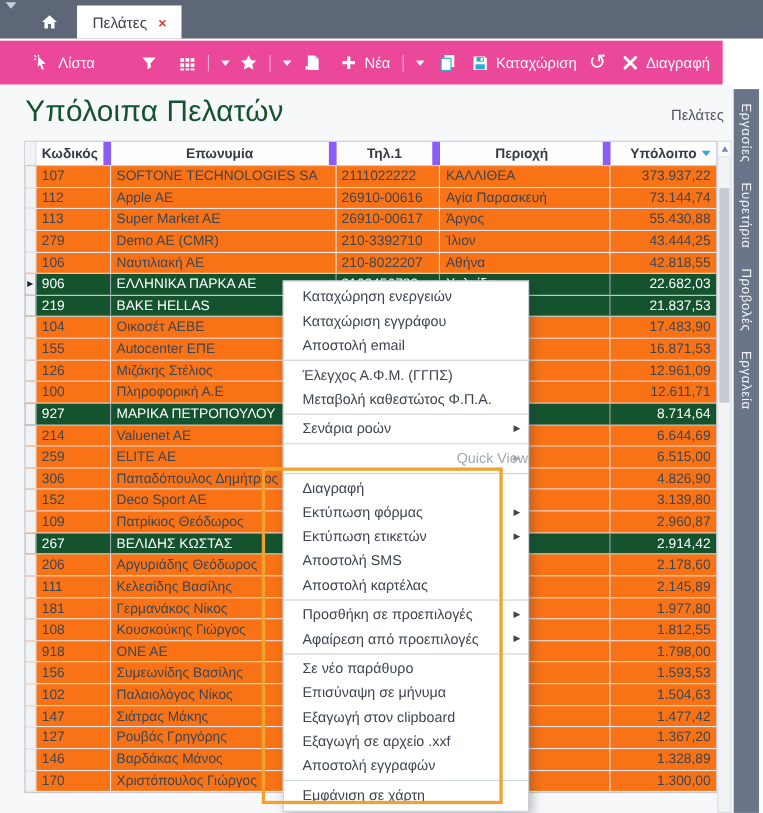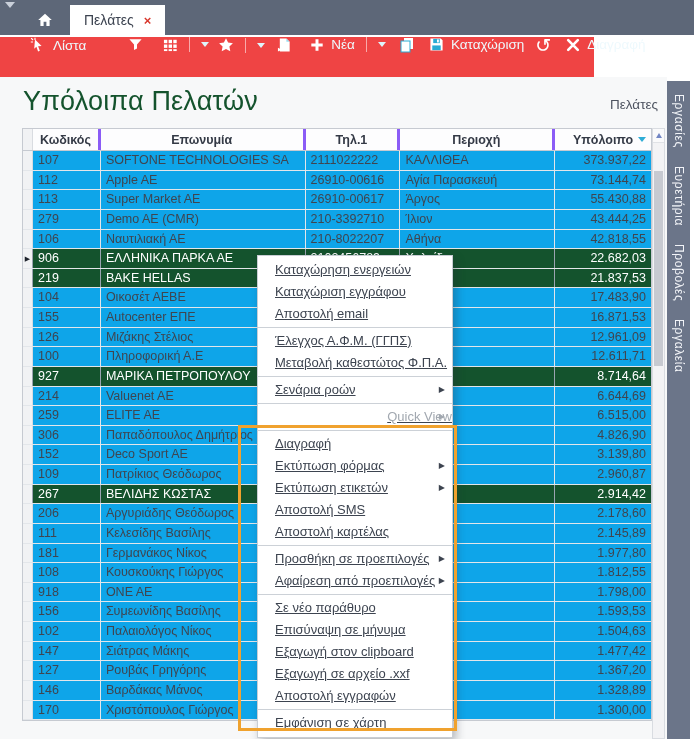--- a/index.html
+++ b/index.html
@@ -10,38 +10,38 @@
   }
   
   .tabbar{position:absolute;top:0;left:0;width:694px;height:35px;background:#5d6778;}
   .corner-caret{position:absolute;top:2px;left:5px;width:0;height:0;
     border-left:5px solid transparent;border-right:5px solid transparent;border-top:6px solid #c9d0da;}
   .home-tab{position:absolute;left:26px;top:7px;width:38px;height:26px;display:flex;align-items:center;justify-content:center;cursor:pointer;}
   .tab-active{position:absolute;left:70px;top:5px;height:30px;background:#ffffff;
     display:flex;align-items:center;gap:10px;padding:0 14px;font-size:14px;color:#3c4350;}
   .tab-close{color:#d8372c;font-weight:bold;font-size:13px;line-height:1;cursor:pointer;}
   
-  .toolbar{position:absolute;top:37px;left:0;width:594px;height:40px;background:#ef4444;
-    display:flex;align-items:flex-start;color:#fff;}
+  .toolbar{position:absolute;top:37px;left:0;width:657px;height:40px;background:#ec4899;
+    display:flex;align-items:center;color:#fff;}
   .tbtn{display:flex;align-items:center;gap:7px;cursor:pointer;white-space:nowrap;}
   .tbtn .lbl{font-size:13.5px;color:#eef9fd;}
   .caret{width:0;height:0;border-left:4px solid transparent;border-right:4px solid transparent;border-top:5px solid #dff4fb;}
   .tdiv{width:1px;height:15px;background:rgba(255,255,255,.55);margin:0 4px;}
   .uglyph{font-size:19px;line-height:16px;color:#fff;font-family:"DejaVu Sans",sans-serif;}
   
   .content-band{position:absolute;top:77px;left:0;width:667px;height:662px;background:#f7f8f9;}
   .page-title{position:absolute;left:23px;top:86px;font-size:27px;color:#14532d;letter-spacing:.2px;}
   .context-label{position:absolute;right:36px;top:97px;font-size:13.5px;color:#4d5360;}
   
   .grid{position:absolute;left:22px;top:128px;width:630px;background:#fff;
     border:1px solid #c6cad1;box-sizing:border-box;font-size:12.5px;color:#3f4550;}
   .hrow{display:flex;height:22px;line-height:22px;font-weight:bold;font-size:12.5px;color:#343a46;
     border-bottom:1px solid #c6cad1;background:#fdfdfe;box-sizing:border-box;}
-  .hcell{box-sizing:border-box;border-right:3px solid #8b5cf6;text-align:center;position:relative;overflow:hidden;}
-  .row{display:flex;height:19.63px;line-height:19.6px;box-sizing:border-box;border-bottom:1px solid #e3e6ea;background:#0ea5e9;}
+  .hcell{box-sizing:border-box;border-right:7px solid #8b5cf6;text-align:center;position:relative;overflow:hidden;}
+  .row{display:flex;height:19.63px;line-height:19.6px;box-sizing:border-box;border-bottom:1px solid #e3e6ea;background:#f97316;}
   .row.sel{background:#14532d;color:#ffffff;}
   .cell{box-sizing:border-box;border-right:1px solid #e3e6ea;padding:0 5px;overflow:hidden;white-space:nowrap;}
   .row.sel .cell{border-right-color:#9aa3b0;}
   .c-ind{width:10px;padding:0;background:#f1f2f4;border-right:1px solid #d9dce1;text-align:center;
     font-size:7px;line-height:19.6px;color:#1d222b;}
   .row.sel .c-ind{background:#f1f2f4;color:#1d222b;}
   .c-code{width:68px;}
   .c-name{width:205px;}
   .c-phone{width:95px;}
   .c-area{width:155px;}
@@ -60,23 +60,23 @@
   .vs-up{position:absolute;top:0;left:0;width:100%;height:13px;background:#fafafb;border-bottom:1px solid #e0e2e6;
     display:flex;align-items:center;justify-content:center;cursor:pointer;}
   .vs-up-tri{width:0;height:0;border-left:3.5px solid transparent;border-right:3.5px solid transparent;border-bottom:5px solid #7286c4;}
   .vs-thumb{position:absolute;top:42px;left:1px;width:9px;height:195px;background:#c7cad1;cursor:pointer;}
   
   .sidebar{position:absolute;left:667px;top:81px;width:23px;height:658px;background:#6b7589;
     display:flex;flex-direction:column;align-items:center;padding-top:4px;box-sizing:border-box;}
   .side-tab{writing-mode:vertical-rl;color:#f2f4f8;font-size:12px;letter-spacing:.6px;
     padding:9px 0;cursor:pointer;white-space:nowrap;}
   
-  .ctx{position:absolute;left:257px;top:255px;width:196px;background:#ffffff;
+  .ctx{position:absolute;left:257px;top:255px;width:224px;background:#ffffff;
     border:1px solid #c9ced4;box-sizing:border-box;box-shadow:3px 4px 9px rgba(40,45,55,.33);
-    padding:3px 0;z-index:50;font-size:13px;color:#3d4450;text-decoration:underline;}
+    padding:3px 0;z-index:50;font-size:13px;color:#3d4450;}
   .mi{height:22px;line-height:22px;padding-left:17px;position:relative;cursor:pointer;white-space:nowrap;}
   .mi.dis{color:#a2a8b0;cursor:default;text-align:right;}
   .mi .sub{position:absolute;right:7px;top:0;font-size:8px;line-height:22px;color:#3d4450;}
   .mi.dis .sub{color:#a2a8b0;}
   .msep{border-top:1px solid #ccd1d7;margin:2px 0;}
   
   .hibox{position:absolute;left:238px;top:425px;width:219px;height:306px;box-sizing:border-box;
     border:3px solid #f0a22e;z-index:60;pointer-events:none;}
   svg{display:block;}
 </style>

